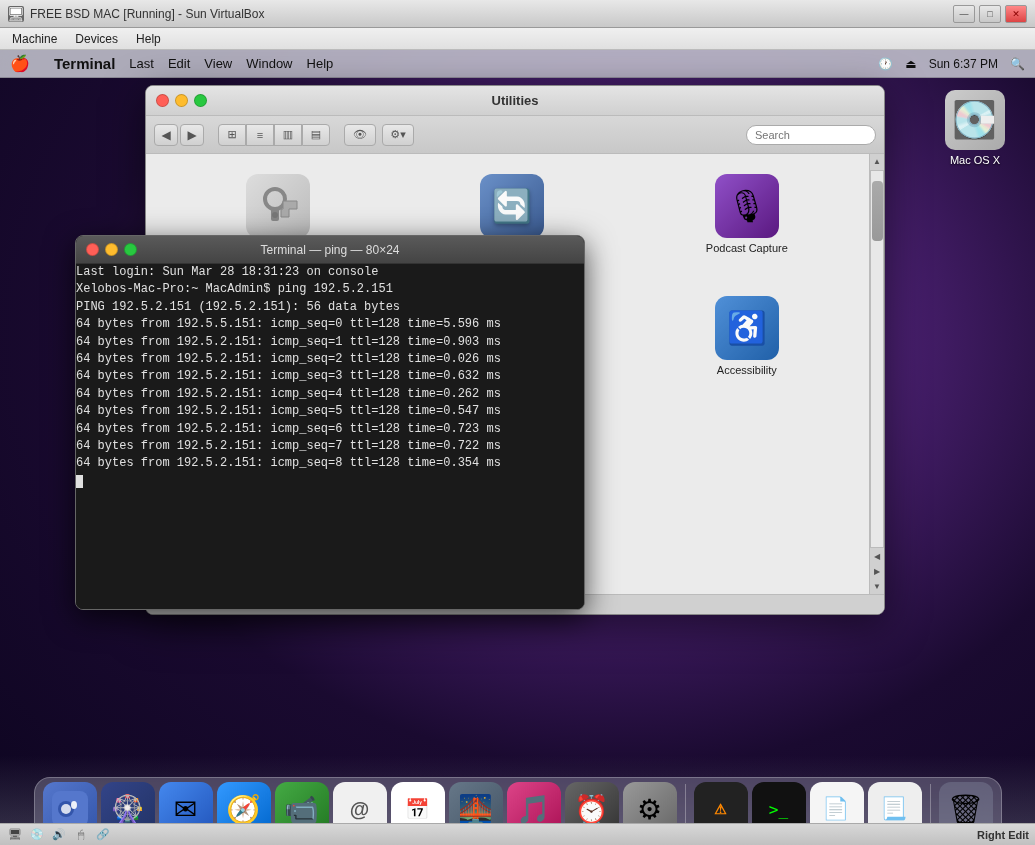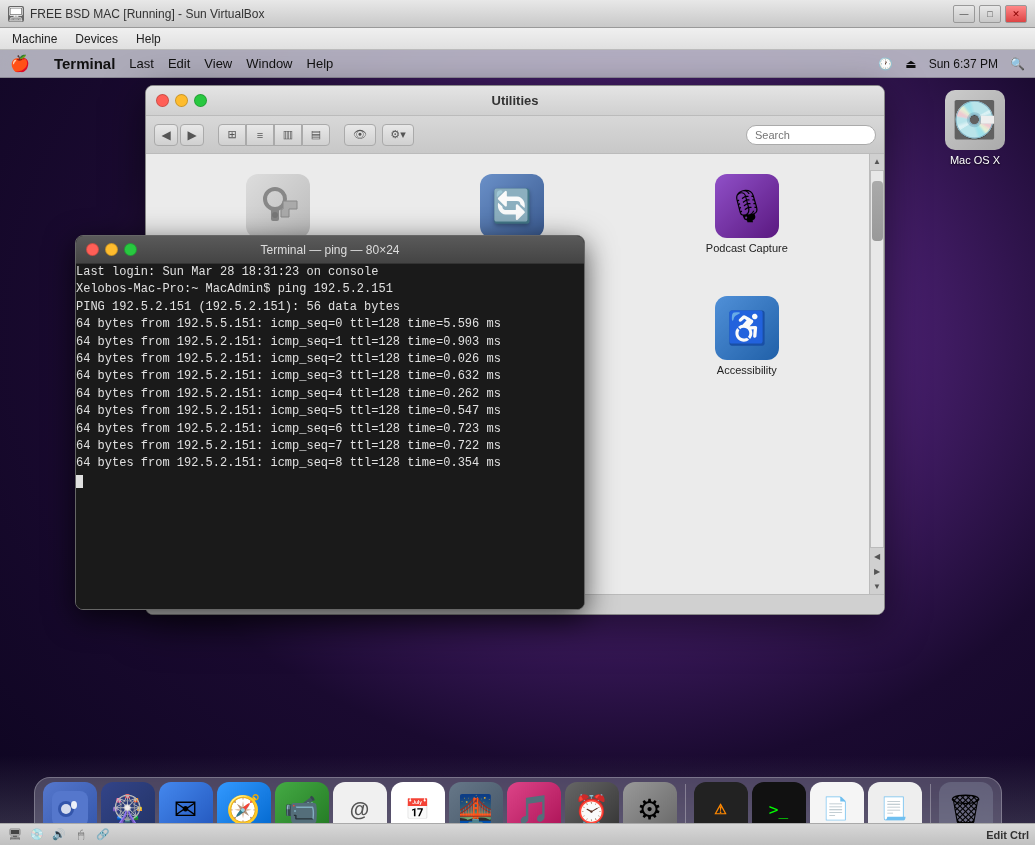--- a/index.html
+++ b/index.html
@@ -737,15 +737,15 @@
 
 </div>
 
 <div class="vbox-statusbar">
   <div class="status-icon">🖥</div>
   <div class="status-icon">💿</div>
   <div class="status-icon">🔊</div>
   <div class="status-icon">🖱</div>
   <div class="status-icon">🔗</div>
   <div class="status-right">
-    <span class="status-right-ctrl">Edit Ctrl</span>
+    <span class="status-right-ctrl">Right Edit</span>
   </div>
 </div>
 
 </body></html>

